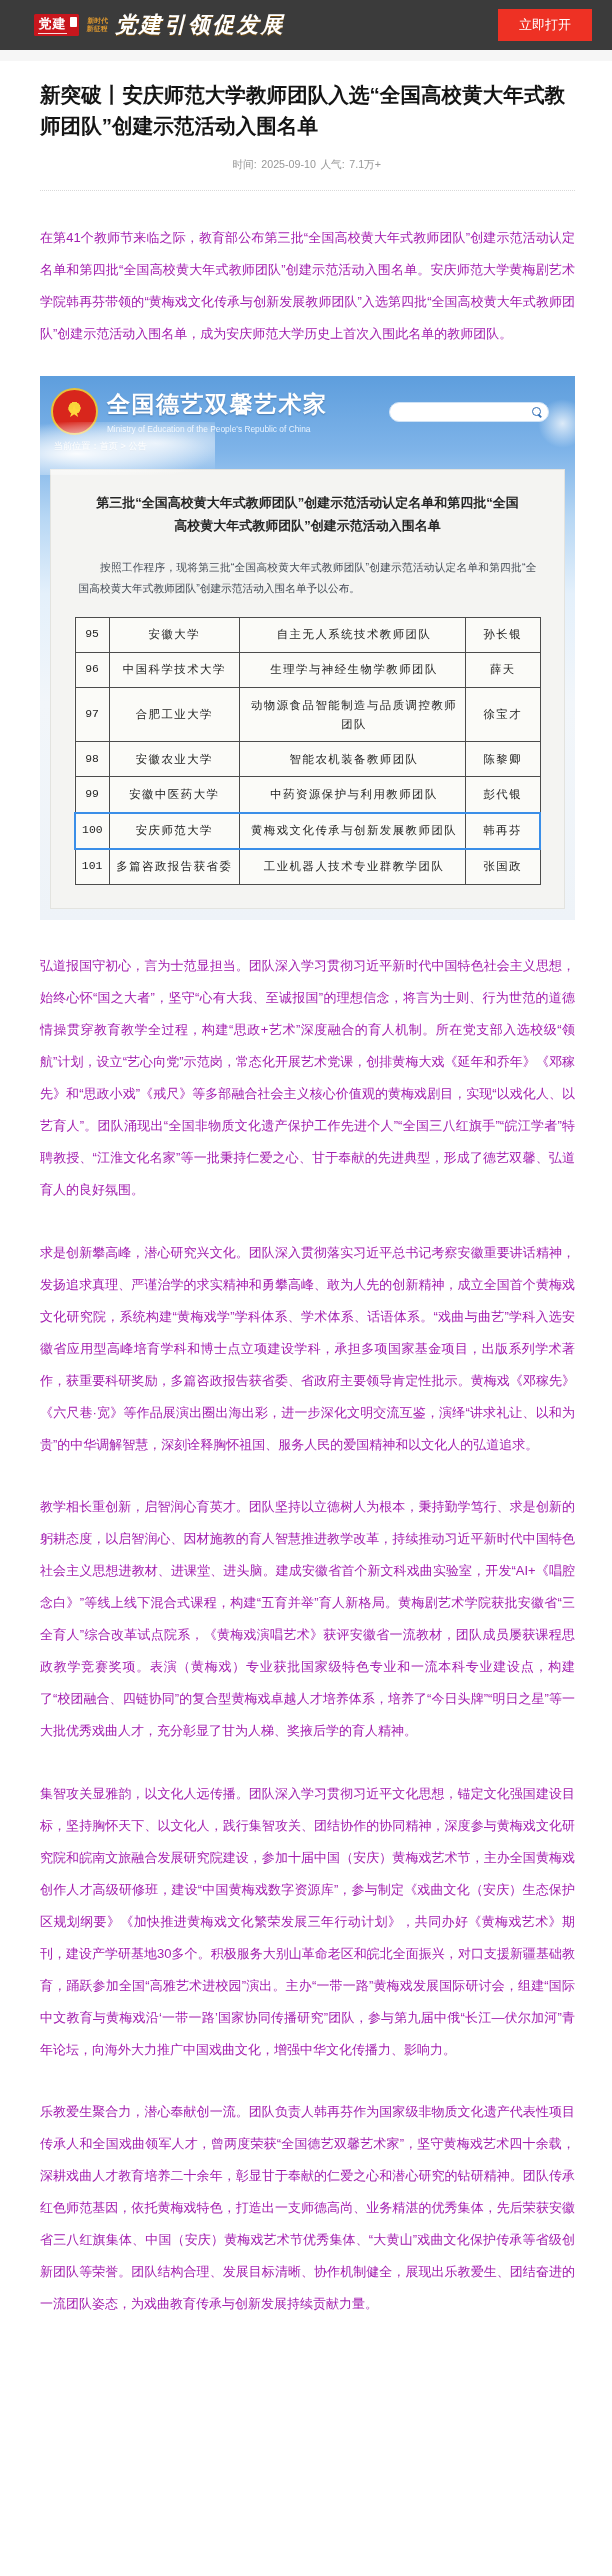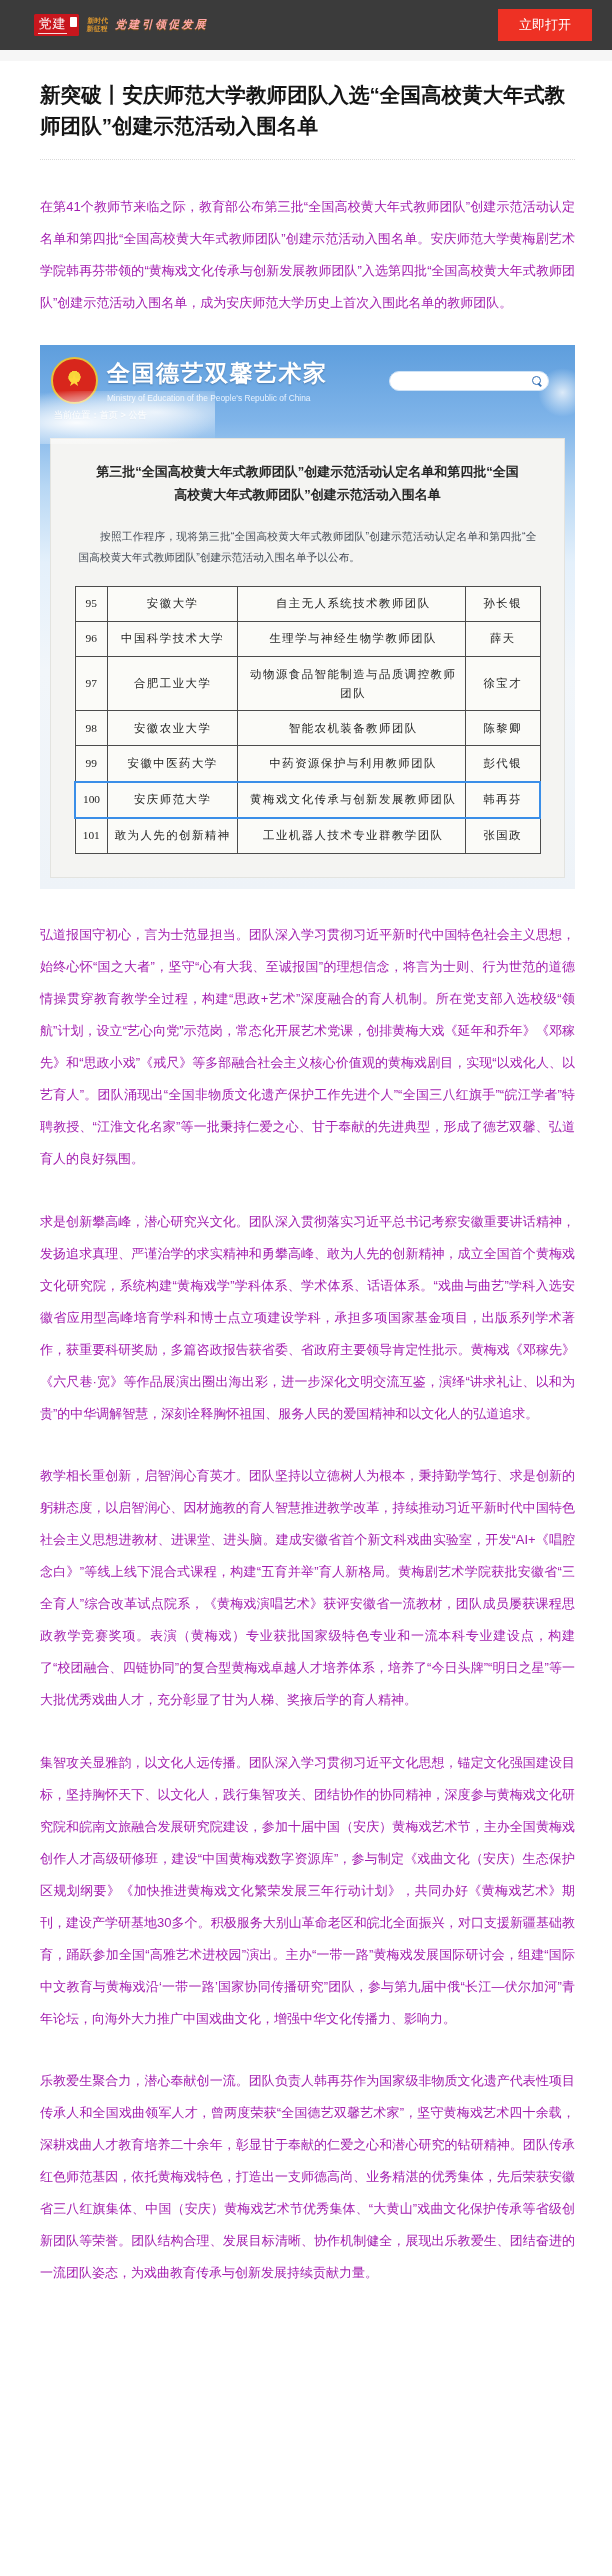--- a/index.html
+++ b/index.html
@@ -1,26 +1,26 @@
 <!DOCTYPE html>
 <html style="font-size:12.2px"><head>
 <meta charset="utf-8">
 <style>
   html,body{margin:0;padding:0;background:#ffffff;}
   body{width:613px;font-family:"Liberation Sans","DejaVu Sans",sans-serif;color:#3d3d3d;}
 
   
   .appbar{height:50px;background:#3b3b3b;display:flex;align-items:center;justify-content:space-between;padding:0 21.4px 0 34px;box-sizing:border-box;}
   .logo{display:flex;align-items:center;gap:7.6px;cursor:pointer;}
-  .badge{background:#c8161d;color:#fff;font-weight:normal;font-size:13px;padding:3.1px 3.8px 5.3px 4.6px;line-height:1;border-radius:1.5px;position:relative;letter-spacing:0.8px;}
+  .badge{background:#c8161d;color:#fff;font-weight:bold;font-size:13px;padding:3.1px 3.8px 5.3px 4.6px;line-height:1;border-radius:1.5px;position:relative;letter-spacing:0.8px;}
   .badge:after{content:"";position:absolute;right:2.3px;top:3.1px;width:6.9px;height:10px;background:#fff;border-radius:0.8px;}
   .badge span{margin-right:9.2px;}
   .badge .bar{position:absolute;left:3.8px;bottom:1.5px;width:29px;height:1.5px;background:rgba(255,255,255,.85);}
   .slogan-small{display:flex;flex-direction:column;color:#d9952f;font-size:6.9px;font-weight:bold;line-height:8.4px;transform:skewX(-4deg);}
-  .slogan-big{color:#fca5a5;font-size:11px;font-weight:bold;letter-spacing:2.3px;font-family:"Liberation Serif","DejaVu Serif",serif;font-style:italic;text-shadow:0 0.8px 0 #7a5212;}
+  .slogan-big{color:#ffffff;font-size:22px;font-weight:bold;letter-spacing:2.3px;font-family:"Liberation Serif","DejaVu Serif",serif;font-style:italic;text-shadow:0 0.8px 0 #7a5212;}
   .open-btn{background:#ee3124;color:#fff;border:none;font-size:13px;padding:6.9px 20.6px;border-radius:0;cursor:pointer;font-family:inherit;}
 
   .strip{height:10.7px;background:#f6f6f6;}
 
   
   .article{padding:0 38px 0 40px;}
   h1.title{margin:18.3px 0 0;font-size:20.6px;line-height:31px;color:#141414;font-weight:bold;}
   .meta{text-align:center;margin-top:17px;font-size:10.7px;color:#979797;}
   .meta b{font-weight:normal;margin:0 1.5px;}
   .dotted{border:0;border-top:1.5px dotted #d9d9d9;margin:18.3px 0 0;}
@@ -41,21 +41,21 @@
   .mag i{position:absolute;left:0;top:0;width:6.9px;height:6.9px;border:1.5px solid #2f6db5;border-radius:50%;}
   .mag b{position:absolute;right:0;bottom:0;width:3.8px;height:1.5px;background:#2f6db5;transform:rotate(45deg);}
   .moe-crumb{color:#ffffff;font-size:9.2px;padding:4.6px 0 6.1px 13.7px;text-shadow:0 0.8px 0.8px rgba(40,80,130,.4);}
 
   .doc-panel{margin:0 10px 10.7px;background:#f4f4f2;border:0.8px solid #e3e3df;padding:21.4px 23px 23px;}
   .doc-title{font-size:13px;font-weight:bold;color:#262626;text-align:center;line-height:23px;padding:0 21.4px;}
   .doc-para{font-size:10.7px;line-height:20.6px;color:#454c57;text-indent:2em;margin:20px 4.6px 0;text-align:justify;}
   table.doc-table{width:100%;border-collapse:collapse;margin-top:18.3px;font-family:"Liberation Serif","DejaVu Serif",serif;background:#fbfbf8;}
   .doc-table td{border:0.8px solid #4c4c4c;font-size:11.4px;color:#1e1e1e;padding:7.6px 6.1px;text-align:center;line-height:19px;}
   .doc-table td.team{text-align:center;letter-spacing:1.5px;padding-left:9.2px;}
-  .doc-table td.no{width:7%;}
+  .doc-table td.no{width:7%;font-family:Liberation Mono, monospace;}
   .doc-table td.school{width:28%;letter-spacing:1.5px;}
   .doc-table td.leader{width:16%;letter-spacing:1.5px;}
   .doc-table tr.hl td{border-top:2.3px solid #3a8ee8;border-bottom:2.3px solid #3a8ee8;border-radius:14px;}
   .doc-table tr.hl td:first-child{border-left:2.3px solid #3a8ee8;}
   .doc-table tr.hl td:last-child{border-right:2.3px solid #3a8ee8;}
 </style>
 </head>
 <body>
 
 <div class="appbar">
@@ -67,20 +67,26 @@
     </div>
     <div class="slogan-big">党建引领促发展</div>
   </div>
   <button class="open-btn">立即打开</button>
 </div>
 <div class="strip"></div>
 
 <div class="article">
   <h1 class="title">新突破丨安庆师范大学教师团队入选“全国高校黄大年式教师团队”创建示范活动入围名单</h1>
 
+  <div class="meta">
+    <span>时间:</span>
+    <b>2025-09-10</b>
+    <span>人气:</span>
+    <b>7.1万+</b>
+  </div>
 
   <hr class="dotted">
 
   <p class="para">在第41个教师节来临之际，教育部公布第三批“全国高校黄大年式教师团队”创建示范活动认定名单和第四批“全国高校黄大年式教师团队”创建示范活动入围名单。安庆师范大学黄梅剧艺术学院韩再芬带领的“黄梅戏文化传承与创新发展教师团队”入选第四批“全国高校黄大年式教师团队”创建示范活动入围名单，成为安庆师范大学历史上首次入围此名单的教师团队。</p>
 
   <figure class="moe">
     <div class="moe-sky">
       <div class="moe-head">
         <div class="emblem">★</div>
         <div class="moe-names">
@@ -134,21 +140,21 @@
             <td class="leader">彭代银</td>
           </tr>
           <tr class="hl">
             <td class="no">100</td>
             <td class="school">安庆师范大学</td>
             <td class="team">黄梅戏文化传承与创新发展教师团队</td>
             <td class="leader">韩再芬</td>
           </tr>
           <tr>
             <td class="no">101</td>
-            <td class="school">敢为人先的创新精神</td>
+            <td class="school">多篇咨政报告获省委</td>
             <td class="team">工业机器人技术专业群教学团队</td>
             <td class="leader">张国政</td>
           </tr>
         </tbody>
       </table>
     </div>
   </figure>
 
   <p class="para">弘道报国守初心，言为士范显担当。团队深入学习贯彻习近平新时代中国特色社会主义思想，始终心怀“国之大者”，坚守“心有大我、至诚报国”的理想信念，将言为士则、行为世范的道德情操贯穿教育教学全过程，构建“思政+艺术”深度融合的育人机制。所在党支部入选校级“领航”计划，设立“艺心向党”示范岗，常态化开展艺术党课，创排黄梅大戏《延年和乔年》《邓稼先》和“思政小戏”《戒尺》等多部融合社会主义核心价值观的黄梅戏剧目，实现“以戏化人、以艺育人”。团队涌现出“全国非物质文化遗产保护工作先进个人”“全国三八红旗手”“皖江学者”特聘教授、“江淮文化名家”等一批秉持仁爱之心、甘于奉献的先进典型，形成了德艺双馨、弘道育人的良好氛围。</p>
   <p class="para">求是创新攀高峰，潜心研究兴文化。团队深入贯彻落实习近平总书记考察安徽重要讲话精神，发扬追求真理、严谨治学的求实精神和勇攀高峰、敢为人先的创新精神，成立全国首个黄梅戏文化研究院，系统构建“黄梅戏学”学科体系、学术体系、话语体系。“戏曲与曲艺”学科入选安徽省应用型高峰培育学科和博士点立项建设学科，承担多项国家基金项目，出版系列学术著作，获重要科研奖励，多篇咨政报告获省委、省政府主要领导肯定性批示。黄梅戏《邓稼先》《六尺巷·宽》等作品展演出圈出海出彩，进一步深化文明交流互鉴，演绎“讲求礼让、以和为贵”的中华调解智慧，深刻诠释胸怀祖国、服务人民的爱国精神和以文化人的弘道追求。</p>

